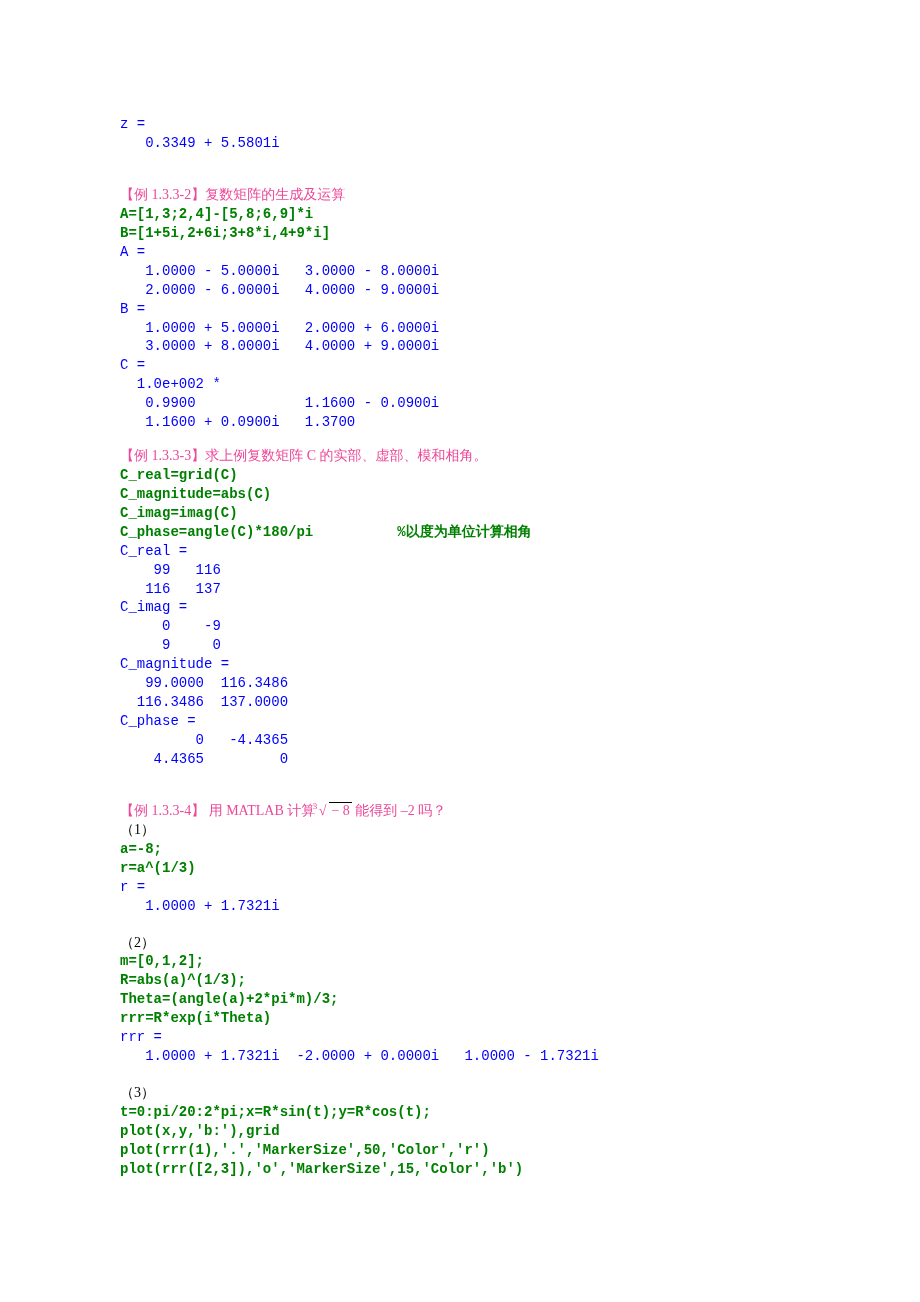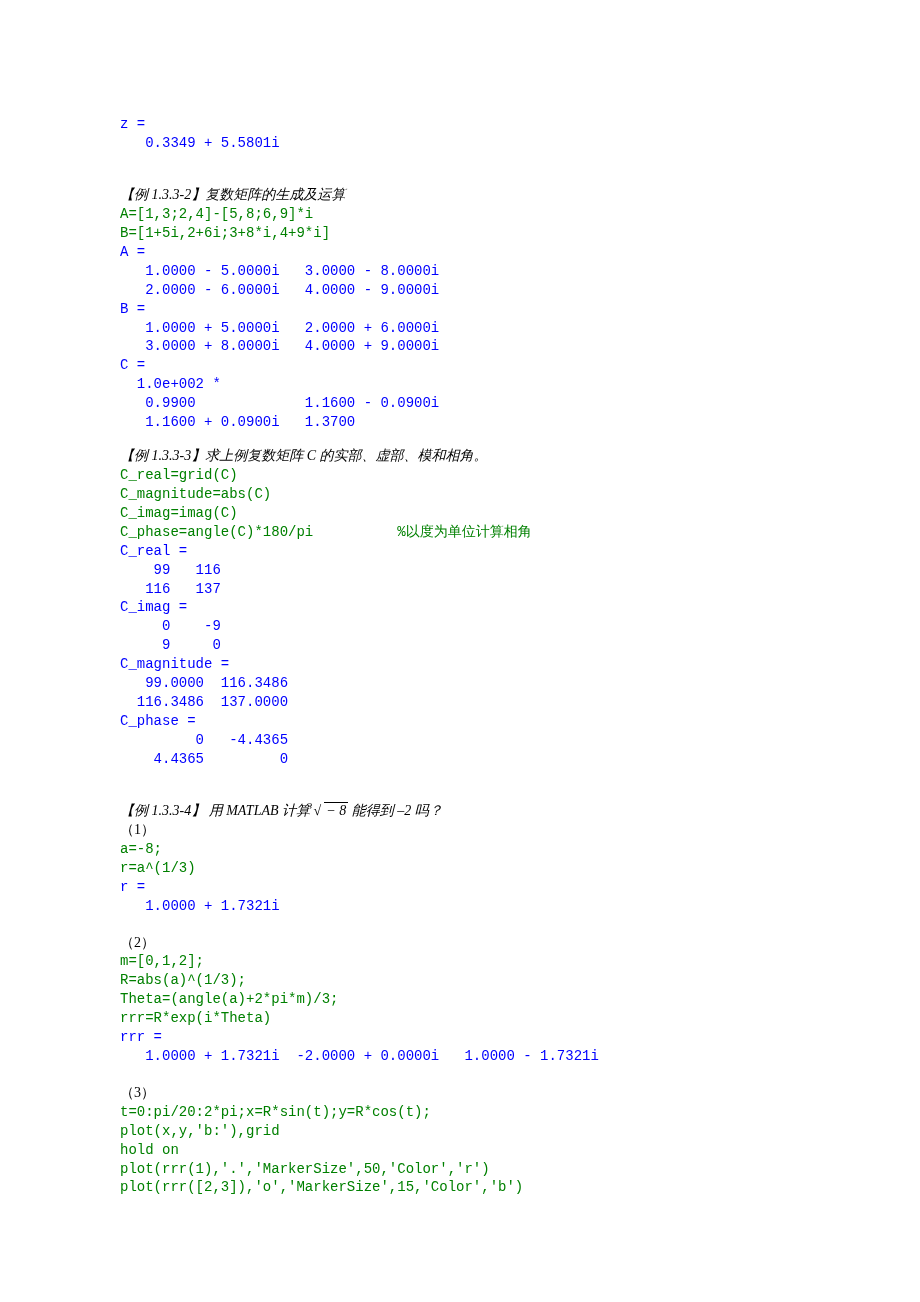--- a/index.html
+++ b/index.html
@@ -8,23 +8,23 @@
     padding: 115px 120px;
     width: 920px;
     box-sizing: border-box;
     font-family: "Courier New", monospace;
     font-size: 14px;
     line-height: 1.35;
     color: #000;
   }
   .mono { font-family: "Courier New", monospace; white-space: pre; }
   .blue { color: #0000ff; }
-  .green { color: #008000; font-weight: normal; }
+  .green { color: #008000; font-weight: bold; }
   .black { color: #000000; font-family: "SimSun", "Times New Roman", serif; }
-  .heading { font-family: "SimSun", "Times New Roman", serif; color: #000000; margin-top: 1.1em; font-style: italic; }
+  .heading { font-family: "SimSun", "Times New Roman", serif; color: #ec4899; margin-top: 1.1em; }
   .blank { height: 1.3em; }
   .sub-cn { font-family: "SimSun", serif; }
   .radical {
     display: inline-block;
     position: relative;
     font-family: "Times New Roman", serif;
   }
   .radical .idx {
     position: absolute;
     top: -2px;
@@ -99,17 +99,16 @@
   <div class="mono green">R=abs(a)^(1/3);</div>
   <div class="mono green">Theta=(angle(a)+2*pi*m)/3;</div>
   <div class="mono green">rrr=R*exp(i*Theta)</div>
   <div class="mono blue">rrr =</div>
   <div class="mono blue">   1.0000 + 1.7321i  -2.0000 + 0.0000i   1.0000 - 1.7321i</div>
   <div class="blank"></div>
 
   <div class="black">（3）</div>
   <div class="mono green">t=0:pi/20:2*pi;x=R*sin(t);y=R*cos(t);</div>
   <div class="mono green">plot(x,y,'b:'),grid</div>
-  <div class="mono green">hold on</div>
   <div class="mono green">plot(rrr(1),'.','MarkerSize',50,'Color','r')</div>
   <div class="mono green">plot(rrr([2,3]),'o','MarkerSize',15,'Color','b')</div>
 
 </div>
 
 </body></html>

